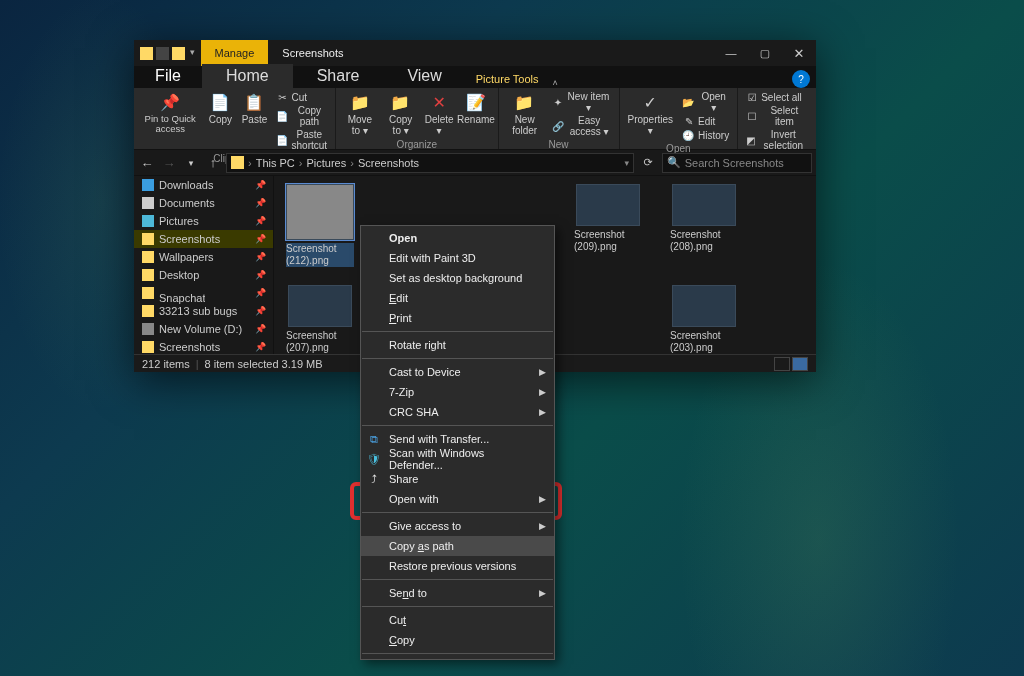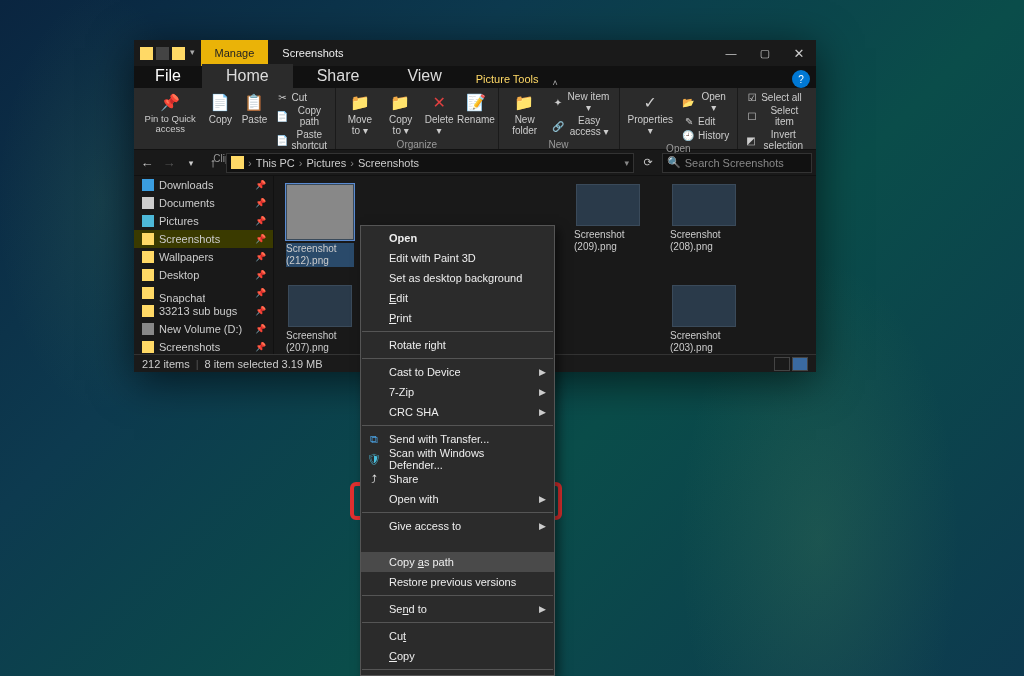--- a/index.html
+++ b/index.html
@@ -71,21 +71,21 @@
 .status .viewbtns { margin-left:auto; display:flex; gap:2px; }
 .status .vb { width:16px; height:14px; border:1px solid #444; }
 .status .vb.a { background:#3a6aa0; }
 
 .ctx { position:absolute; left:360px; top:225px; width:195px; background:#2b2b2b; border:1px solid #555; box-shadow:4px 4px 10px rgba(0,0,0,0.5); font-size:11px; color:#eee; padding:2px 0; z-index:10; }
 .ctxitem { height:20px; padding:0 24px 0 28px; display:flex; align-items:center; position:relative; }
 .ctxitem .sub { position:absolute; right:8px; color:#ccc; font-size:9px; }
 .ctxitem .cic { position:absolute; left:6px; width:14px; height:14px; display:flex; align-items:center; justify-content:center; font-size:11px; }
 .ctxitem u { text-decoration:underline; }
 .ctxsep { height:1px; background:#555; margin:3px 1px; }
-.ctxitem.hl { background:#4a4a4a;margin-top:16px; }
+.ctxitem.hl { background:#4a4a4a; }
 .redbox { position:absolute; border:4px solid #e03030; border-radius:6px; pointer-events:none; }
 </style>
 </head>
 <body>
 
 <div class="window">
 
   <div class="titlebar">
     <div class="icons">
       <div class="icn"></div>

